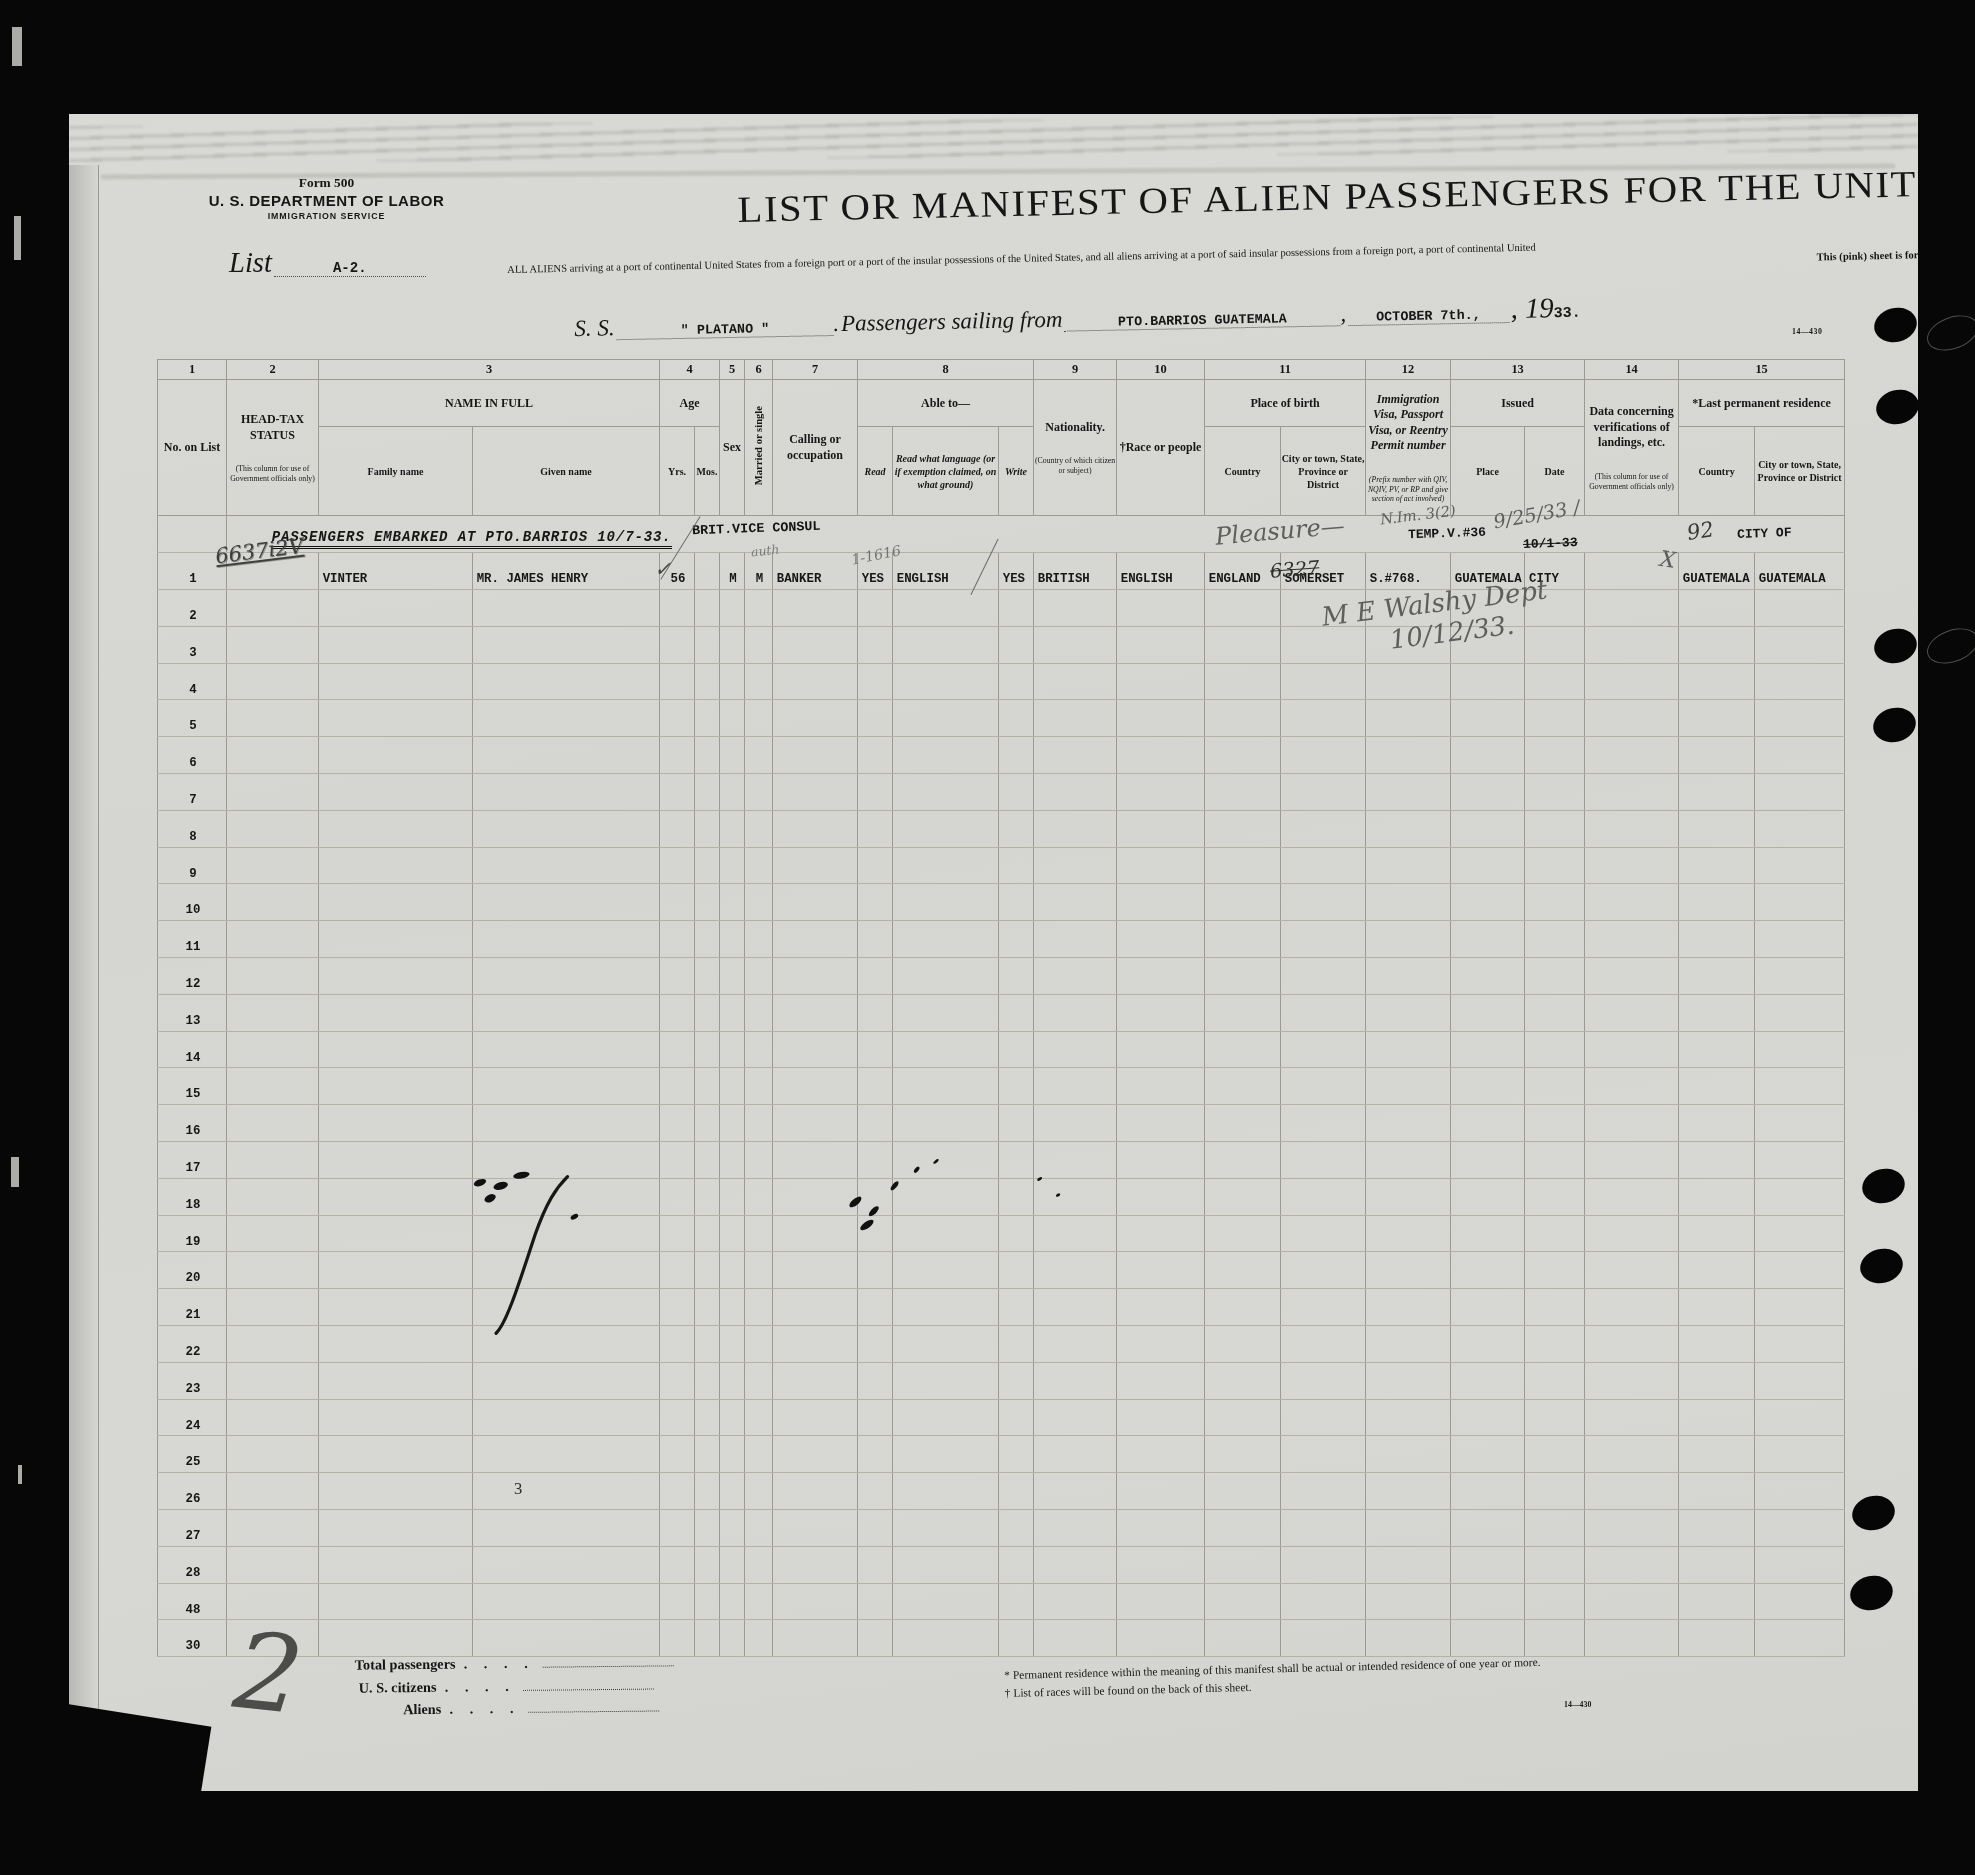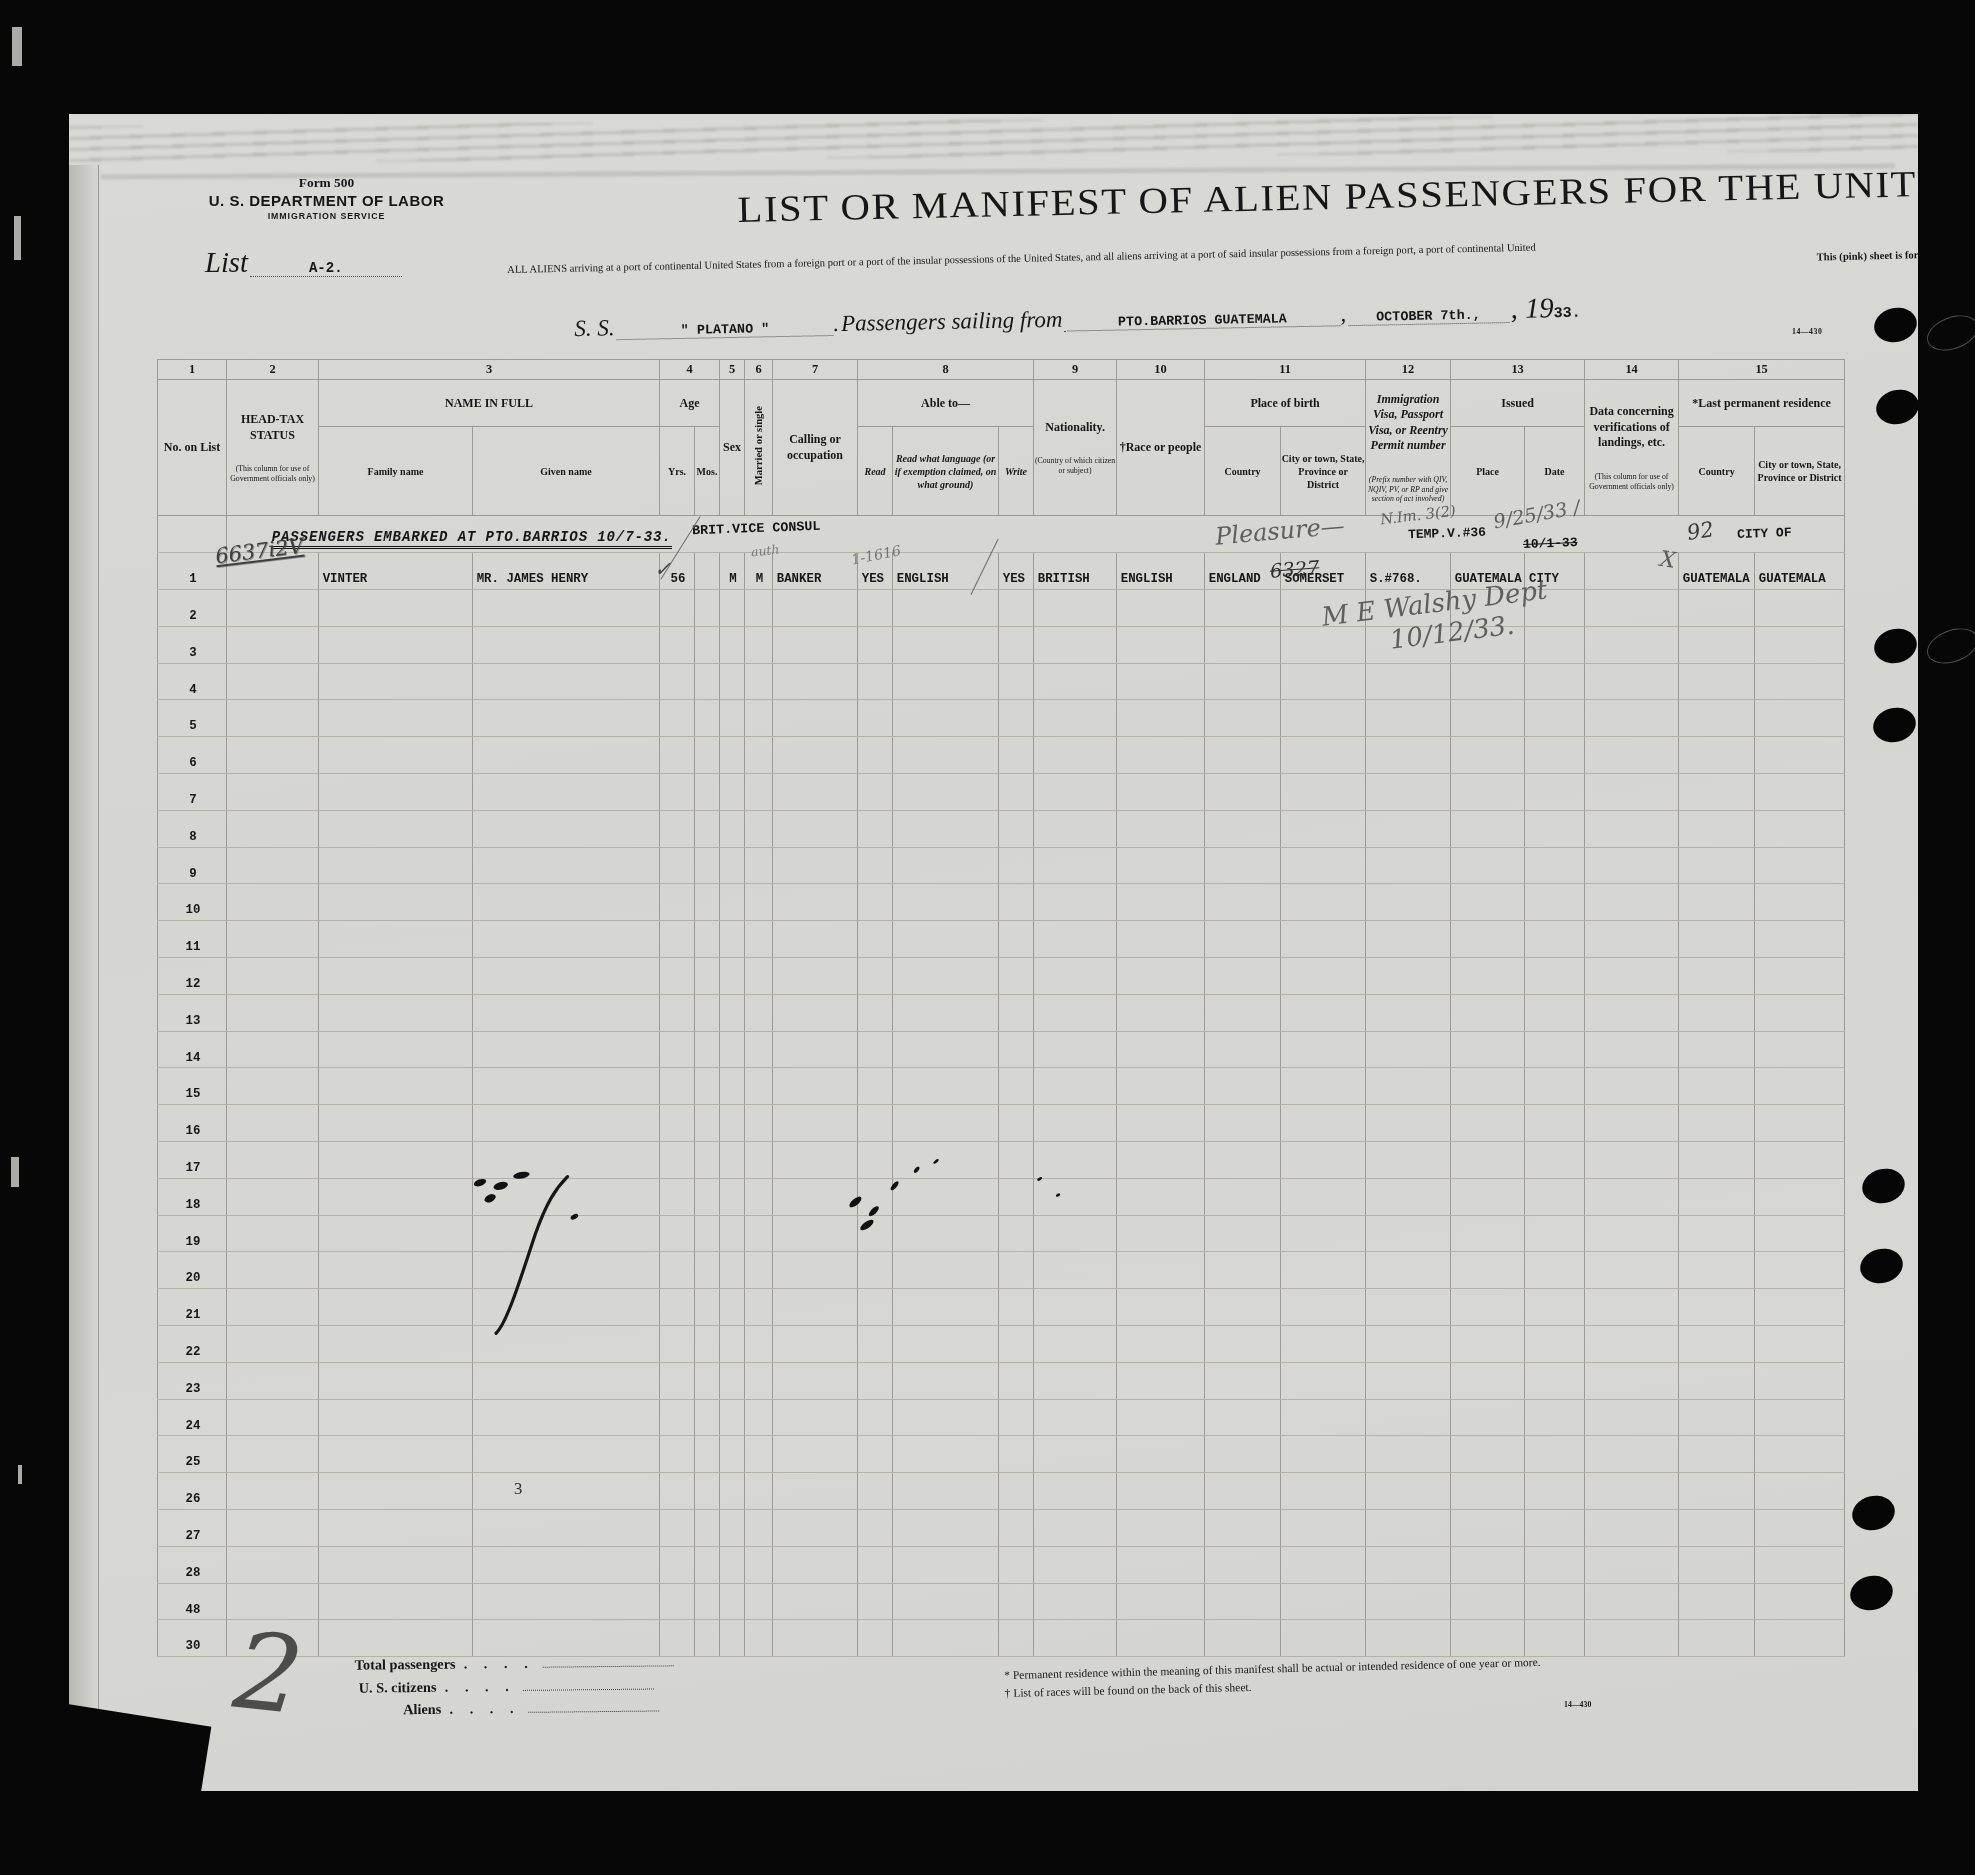--- a/index.html
+++ b/index.html
@@ -23,21 +23,21 @@
   .corner-tear{position:absolute;left:-32px;top:1599px;width:166px;height:120px;
          background:#070707;transform:rotate(9deg);}
   .hole{position:absolute;width:43px;height:34px;background:#060606;border-radius:50%;transform:rotate(-14deg);}
   .ring{position:absolute;width:51px;height:29.5px;border:1.8px solid #6d6d68;border-radius:50%;transform:rotate(-20deg);opacity:.7;}
 
   
   .form-id{position:absolute;left:124px;top:61px;width:267px;text-align:center;line-height:1.25;}
   .form-id .f1{font-size:13.4px;font-weight:bold;}
   .form-id .f2{font-size:15px;font-weight:bold;font-family:"Liberation Sans",sans-serif;letter-spacing:0.5px;}
   .form-id .f3{font-size:8.8px;font-weight:bold;font-family:"Liberation Sans",sans-serif;letter-spacing:0.9px;}
-  .list-line{position:absolute;left:136px;top:133px;white-space:nowrap;}
+  .list-line{position:absolute;left:160px;top:133px;white-space:nowrap;}
   .list-line .word{font-style:italic;font-size:28.6px;}
   .fill-dot{display:inline-block;border-bottom:1.8px dotted #4a4a46;text-align:center;vertical-align:baseline;}
   .mono{font-family:"Liberation Mono",monospace;font-weight:bold;}
   .list-line .fill-dot{width:152px;font-size:14px;}
 
   .big-title{position:absolute;left:668px;top:74px;white-space:nowrap;
        font-size:37px;letter-spacing:1.4px;transform:rotate(-1.25deg) scaleX(1.1);transform-origin:left top;}
   .subtitle{position:absolute;left:438px;top:148px;width:1488px;font-size:10.6px;
        transform:rotate(-1.25deg);transform-origin:left top;line-height:1.5;}
   .subtitle .l2{text-align:right;padding-right:18.4px;font-weight:bold;}

